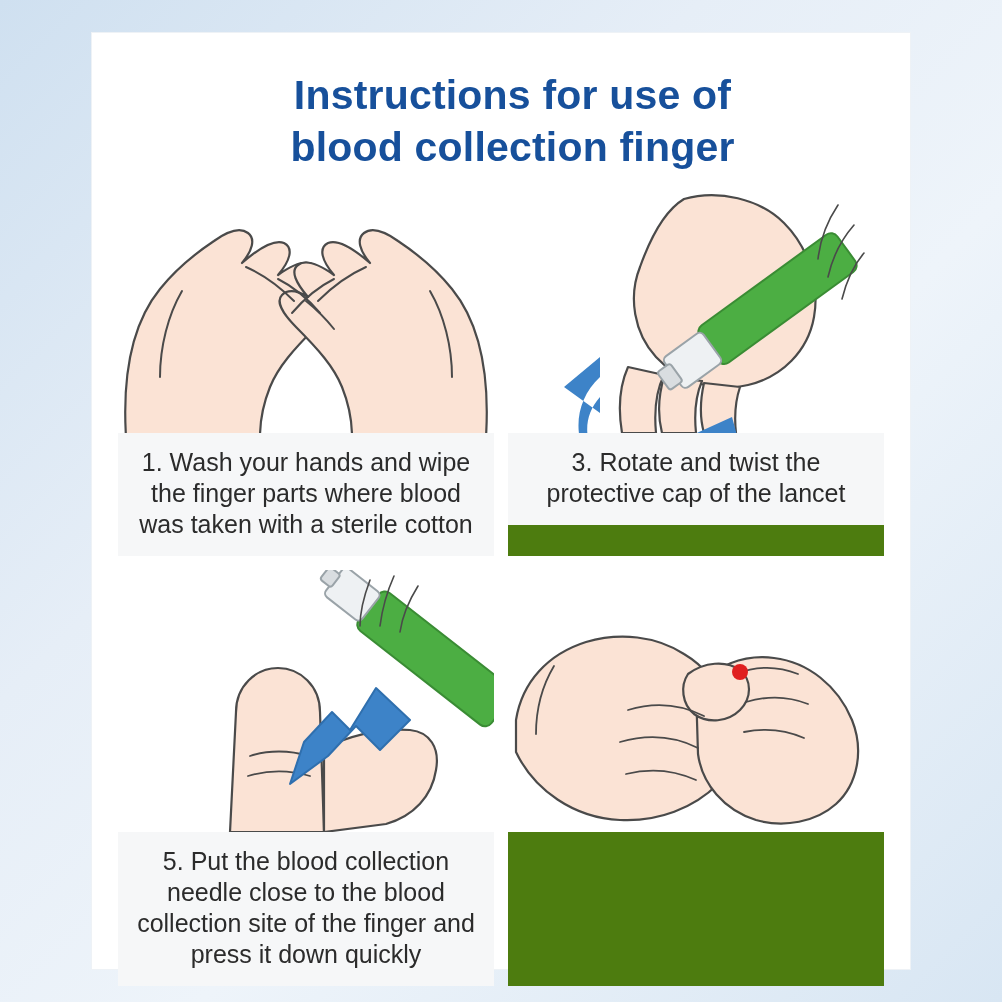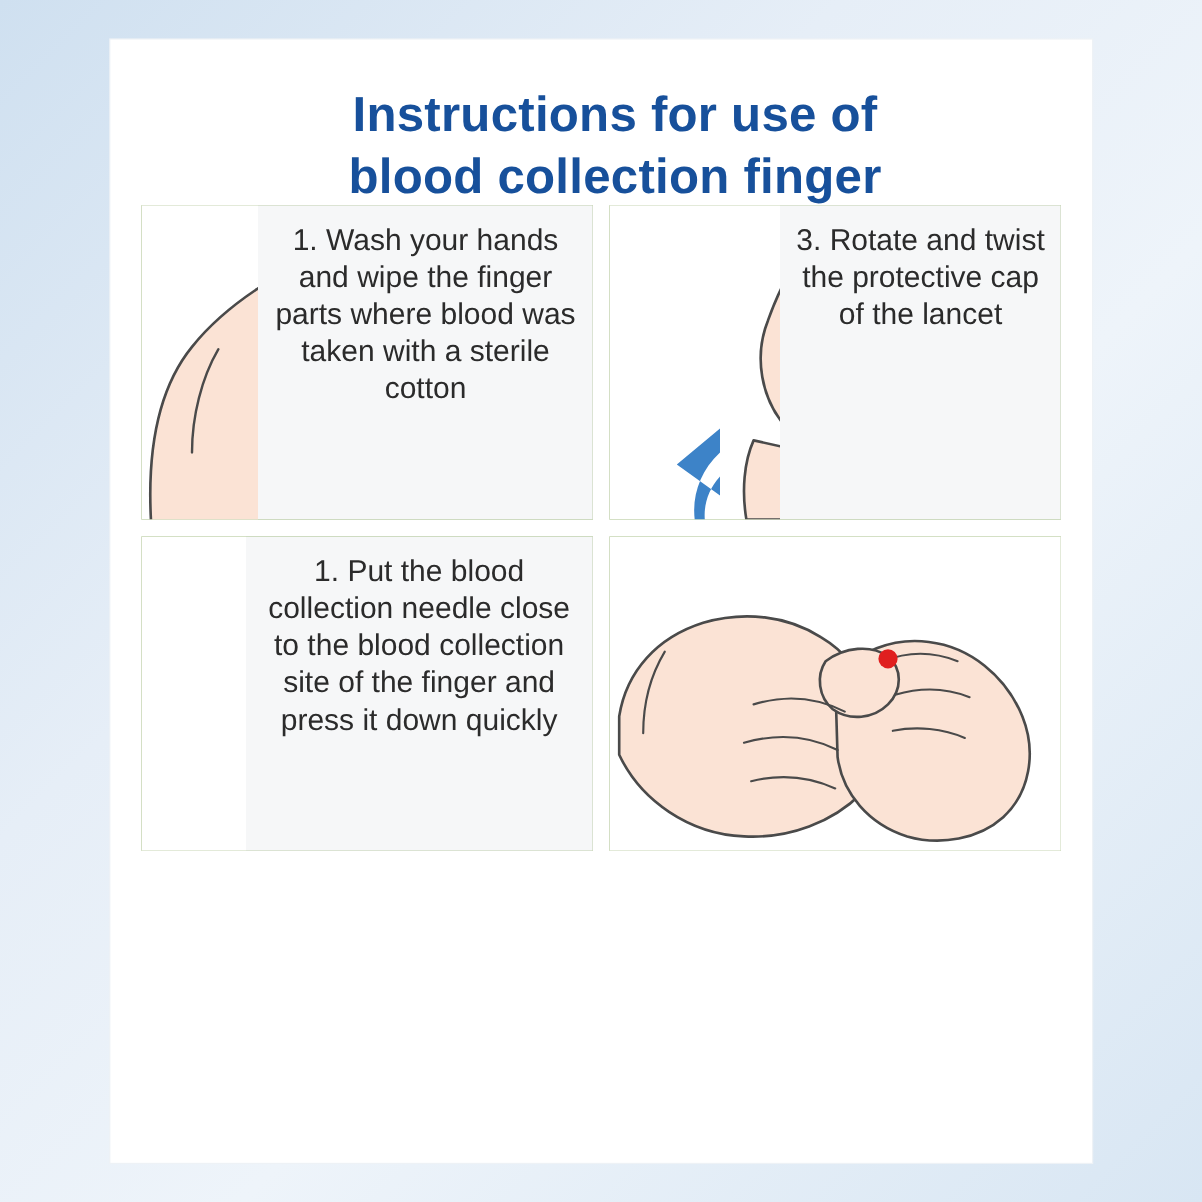--- a/index.html
+++ b/index.html
@@ -40,20 +40,21 @@
     top: 138px;
     width: 766px;
     display: flex;
     flex-wrap: wrap;
     gap: 14px 14px;
   }
   .card {
     width: 376px;
     background: #4d7c0f;
     display: flex;
+    flex-direction: column;
   }
   .illus {
     height: 262px;
     background: #ffffff;
     position: relative;
     overflow: hidden;
   }
   .caption {
     background: #f6f7f8;
     color: #2b2b2b;
@@ -165,21 +166,21 @@
             <path d="M258 118 L292 150 L262 180 L238 156 L210 186 L172 214 L186 172 L214 142 L232 160 Z"></path>
           </g>
 
           <g fill="none" stroke="#4a4a4a" stroke-width="1.6" stroke-linecap="round">
             <path d="M252 10 C246 26 242 42 242 56"></path>
             <path d="M276 6 C268 24 264 40 262 56"></path>
             <path d="M300 16 C290 32 284 48 282 62"></path>
           </g>
         </svg>
       </div>
-      <div class="caption">1. Put the blood collection needle close to the blood collection site of the finger and press it down quickly</div>
+      <div class="caption">5. Put the blood collection needle close to the blood collection site of the finger and press it down quickly</div>
     </div>
 
     <div class="card">
       <div class="illus">
         <svg viewBox="0 0 376 262" width="376" height="262">
           <g fill="#fbe3d5" stroke="#4a4a4a" stroke-width="2.2" stroke-linejoin="round" stroke-linecap="round">
 
             <path d="M8 150 C14 112 40 84 78 72 C112 62 148 66 176 84 C196 96 208 112 210 130
                      L210 214 C186 238 150 252 112 250 C66 248 26 220 8 182 Z"></path>
 

